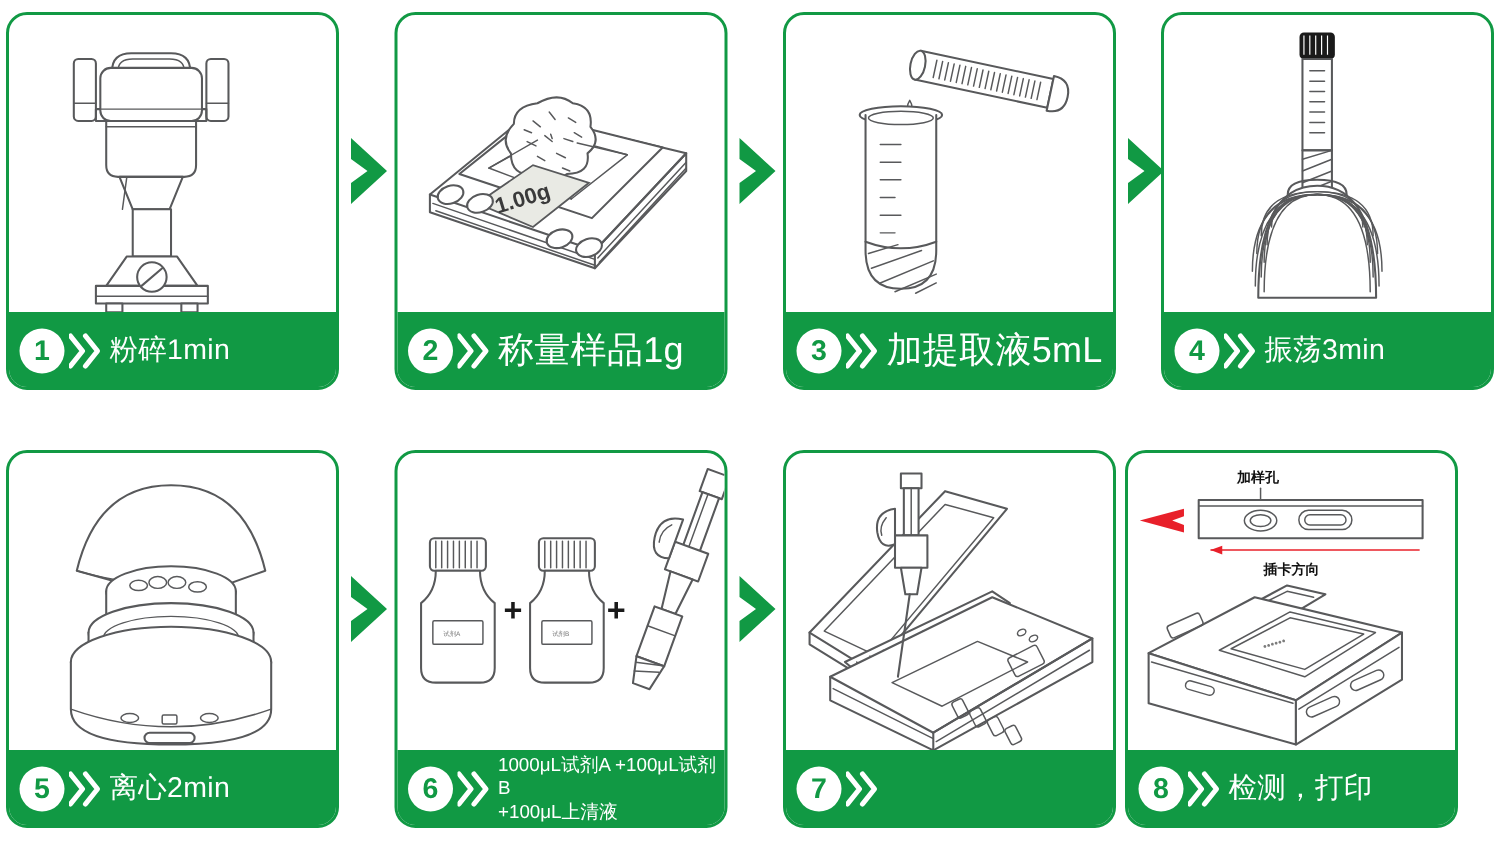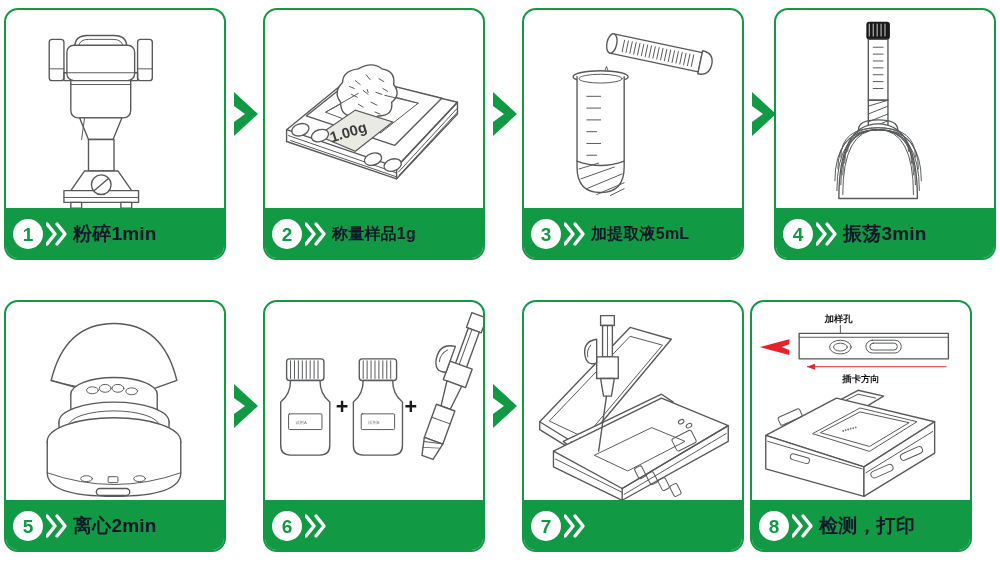--- a/index.html
+++ b/index.html
@@ -67,34 +67,34 @@
     line-height: 1;
   }
   .chev {
     flex: 0 0 auto;
     margin: 0 5px 0 3px;
     width: 22px;
     height: 26px;
   }
   .chev svg { display:block; width:100%; height:100%; }
   .caption-text {
-    color: #0f172a;
-    font-weight: bold;
+    color: #ffffff;
+    font-weight: normal;
     font-size: 19px;
     line-height: 1.08;
     letter-spacing: 0.2px;
     white-space: pre-line;
   }
   .caption-text.small {
     font-size: 12.5px;
     line-height: 1.22;
     letter-spacing: 0;
   }
   .caption-text.mid {
-    font-size: 16px;
+    font-size: 24px;
     line-height: 1.14;
   }
 
   
   .connector {
     position: absolute;
     width: 38px;
     height: 48px;
   }
   .connector svg { display:block; width:100%; height:100%; }
@@ -389,20 +389,22 @@
       </svg>
     </div>
     <div class="caption">
       <div class="stepnum">6</div>
       <div class="chev">
         <svg viewBox="0 0 22 26">
             <path d="M1 3 L9 13 L1 23" fill="none" stroke="#ffffff" stroke-width="3.4" stroke-linecap="round" stroke-linejoin="round"></path>
             <path d="M11 3 L19 13 L11 23" fill="none" stroke="#ffffff" stroke-width="3.4" stroke-linecap="round" stroke-linejoin="round"></path>
           </svg>
       </div>
+      <div class="caption-text small">1000μL试剂A +100μL试剂B
++100μL上清液</div>
     </div>
   </div>
 
   <div class="connector" style="left:491px; top:382px;">
     <svg viewBox="0 0 38 48">
         <path d="M2 2 L26 24 L2 46 L2 32 L13 24 L2 16 Z" fill="#119944"></path>
       </svg>
   </div>
 
   <div class="panel" style="left:522px; top:300px;">

